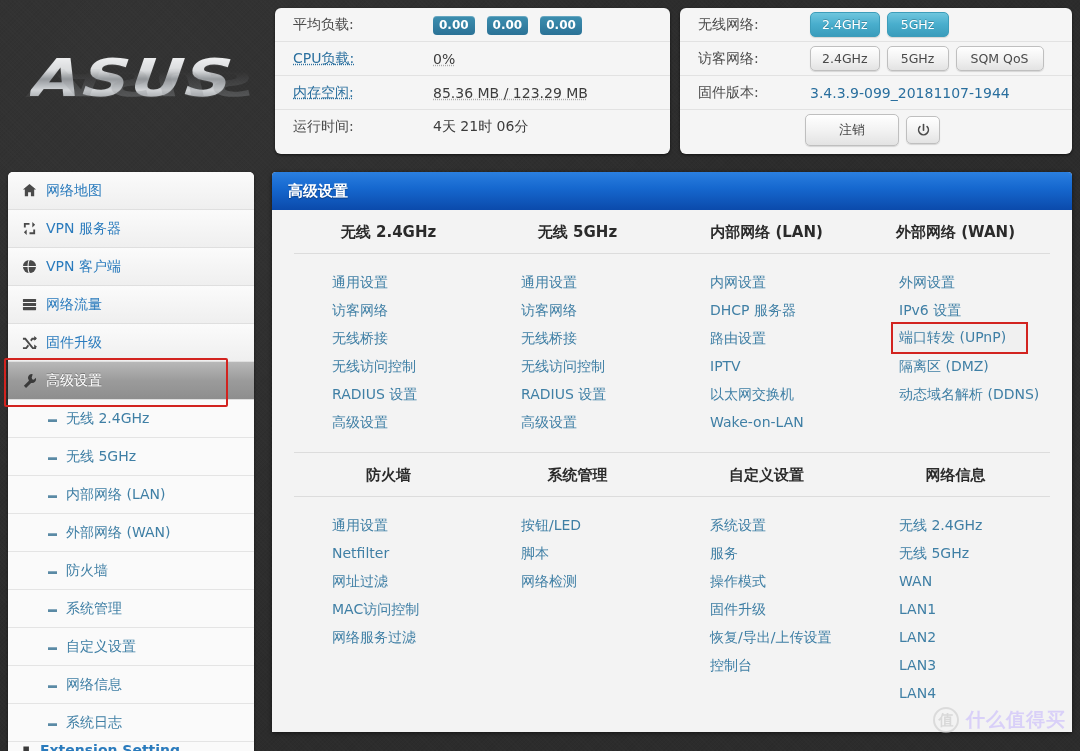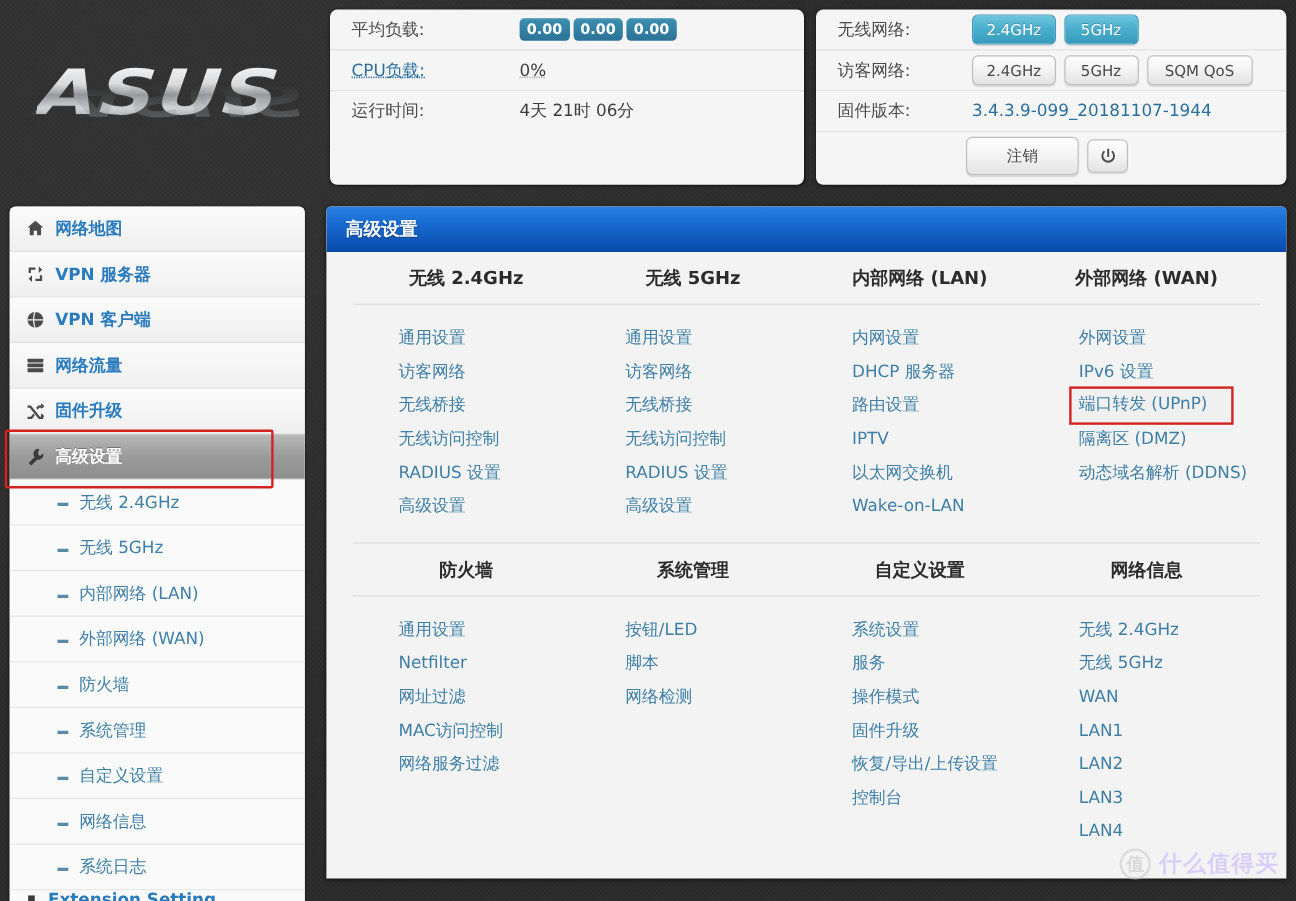--- a/index.html
+++ b/index.html
@@ -81,21 +81,21 @@
   .sval.dotted { text-decoration: underline; text-decoration-style: dotted; text-decoration-color:#aaa; }
   .sval.link { color: #2a6f9e; }
 
   .badge {
     display: inline-block;
     background: linear-gradient(to bottom, #3d8fb0, #2b7296);
     color: #ffffff;
     font-size: 12px; font-weight: 700;
     padding: 2px 6px 3px;
     border-radius: 4px;
-    margin-right: 3px;
+    margin-right: 12px;
     font-family: "DejaVu Sans", sans-serif;
     box-shadow: inset 0 1px 0 rgba(255,255,255,0.22);
   }
 
   .btn {
     display: inline-flex; align-items: center; justify-content: center;
     height: 25px; min-width: 62px;
     padding: 0 11px;
     margin-right: 7px;
     border-radius: 5px;
@@ -139,21 +139,21 @@
     background: linear-gradient(to bottom, #fbfbfb, #efefef);
     cursor: pointer;
   }
   .nav-item .nico {
     width: 24px; flex: none;
     color: #4a4a4a;
     display: flex; align-items: center;
     font-size: 14px;
   }
   .nav-item .nlabel {
-    font-size: 14px; font-weight: 700; color: #2a7bbd;
+    font-size: 14px; font-weight: 400; color: #2a7bbd;
     font-family: "DejaVu Sans", "Liberation Sans", sans-serif;
   }
   .nav-item.active {
     background: linear-gradient(to bottom, #b8b8b8 0%, #9b9b9b 50%, #8e8e8e 100%);
   }
   .nav-item.active .nlabel { color: #ffffff; text-shadow: 0 -1px 0 rgba(0,0,0,0.3); }
   .nav-item.active .nico { color: #3a3a3a; }
 
   .sub-item {
     display: flex; align-items: center;
@@ -276,20 +276,24 @@
   </div>
 
   <div class="status-panel" id="panel-system">
       <div class="srow">
         <div class="slabel">平均负载:</div>
         <div><span class="badge">0.00</span><span class="badge">0.00</span><span class="badge">0.00</span></div>
       </div>
       <div class="srow">
         <div class="slabel linky">CPU负载:</div>
         <div class="sval dotted">0%</div>
+      </div>
+      <div class="srow">
+        <div class="slabel linky">内存空闲:</div>
+        <div class="sval dotted">85.36 MB / 123.29 MB</div>
       </div>
       <div class="srow">
         <div class="slabel">运行时间:</div>
         <div class="sval">4天 21时 06分</div>
       </div>
     </div>
 
   <div class="status-panel" id="panel-network">
       <div class="srow">
         <div class="slabel">无线网络:</div>

